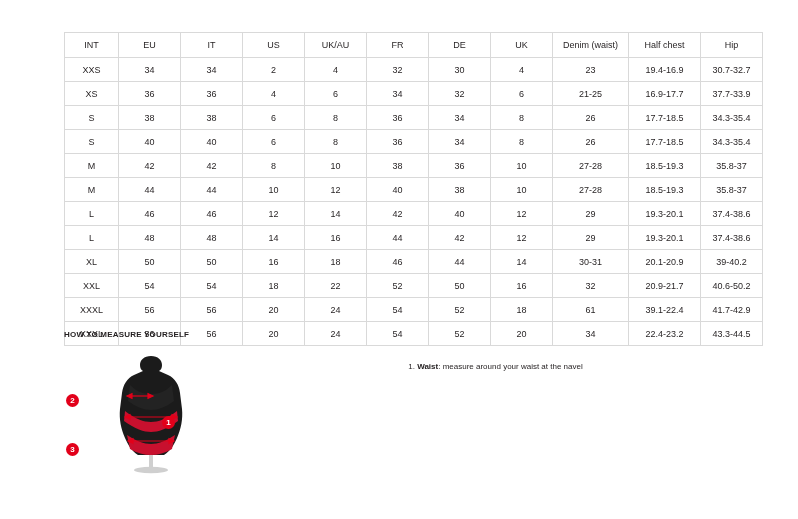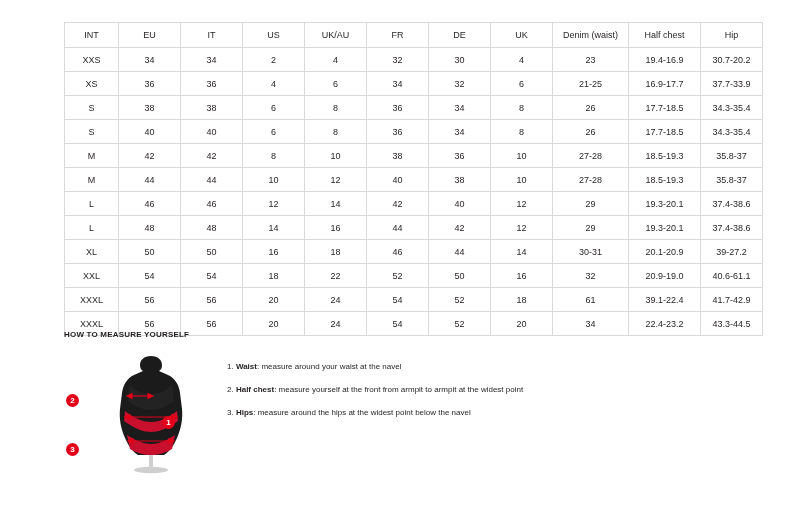--- a/index.html
+++ b/index.html
@@ -16,21 +16,21 @@
     overflow: hidden;
   }
   .page {
     position: relative;
     width: 798px;
     height: 519px;
   }
   table.size-table {
     position: absolute;
     left: 64px;
-    top: 22px;
+    top: 32px;
     width: 670px;
     border-collapse: collapse;
     table-layout: fixed;
   }
   table.size-table td, table.size-table th {
     border: 1px solid #d9d9d9;
     height: 23px;
     font-size: 9px;
     font-weight: normal;
     text-align: center;
@@ -84,20 +84,21 @@
     margin-left: 18px;
     padding-top: 12px;
     flex: 1 1 auto;
   }
   .note {
     font-size: 8px;
     line-height: 12px;
     color: #231f20;
     margin-bottom: 11px;
     white-space: nowrap;
+    text-align: center;
   }
   .note b { font-weight: bold; }
 
   .badge {
     position: absolute;
     width: 13px;
     height: 13px;
     border-radius: 50%;
     background: #e2001a;
     color: #ffffff;
@@ -149,21 +150,21 @@
         <td>XXS</td>
         <td>34</td>
         <td>34</td>
         <td>2</td>
         <td>4</td>
         <td>32</td>
         <td>30</td>
         <td>4</td>
         <td>23</td>
         <td>19.4-16.9</td>
-        <td>30.7-20.2</td>
+        <td>30.7-32.7</td>
       </tr>
       <tr>
         <td>XS</td>
         <td>36</td>
         <td>36</td>
         <td>4</td>
         <td>6</td>
         <td>34</td>
         <td>32</td>
         <td>6</td>
@@ -253,34 +254,34 @@
         <td>XL</td>
         <td>50</td>
         <td>50</td>
         <td>16</td>
         <td>18</td>
         <td>46</td>
         <td>44</td>
         <td>14</td>
         <td>30-31</td>
         <td>20.1-20.9</td>
-        <td>39-27.2</td>
+        <td>39-40.2</td>
       </tr>
       <tr>
         <td>XXL</td>
         <td>54</td>
         <td>54</td>
         <td>18</td>
         <td>22</td>
         <td>52</td>
         <td>50</td>
         <td>16</td>
         <td>32</td>
-        <td>20.9-19.0</td>
-        <td>40.6-61.1</td>
+        <td>20.9-21.7</td>
+        <td>40.6-50.2</td>
       </tr>
       <tr>
         <td>XXXL</td>
         <td>56</td>
         <td>56</td>
         <td>20</td>
         <td>24</td>
         <td>54</td>
         <td>52</td>
         <td>18</td>
@@ -343,26 +344,18 @@
         <div class="badge badge-1">1</div>
         <div class="badge badge-2">2</div>
         <div class="badge badge-3">3</div>
       </div>
 
       <div class="notes">
         <div class="note">
           <span>1.</span>
           <b>Waist</b><span>: measure around your waist at the navel</span>
         </div>
-        <div class="note">
-          <span>2.</span>
-          <b>Half chest</b><span>: measure yourself at the front from armpit to armpit at the widest point</span>
-        </div>
-        <div class="note">
-          <span>3.</span>
-          <b>Hips</b><span>: measure around the hips at the widest point below the navel</span>
-        </div>
       </div>
 
     </div>
   </div>
 
 </div>
 
 </body></html>

